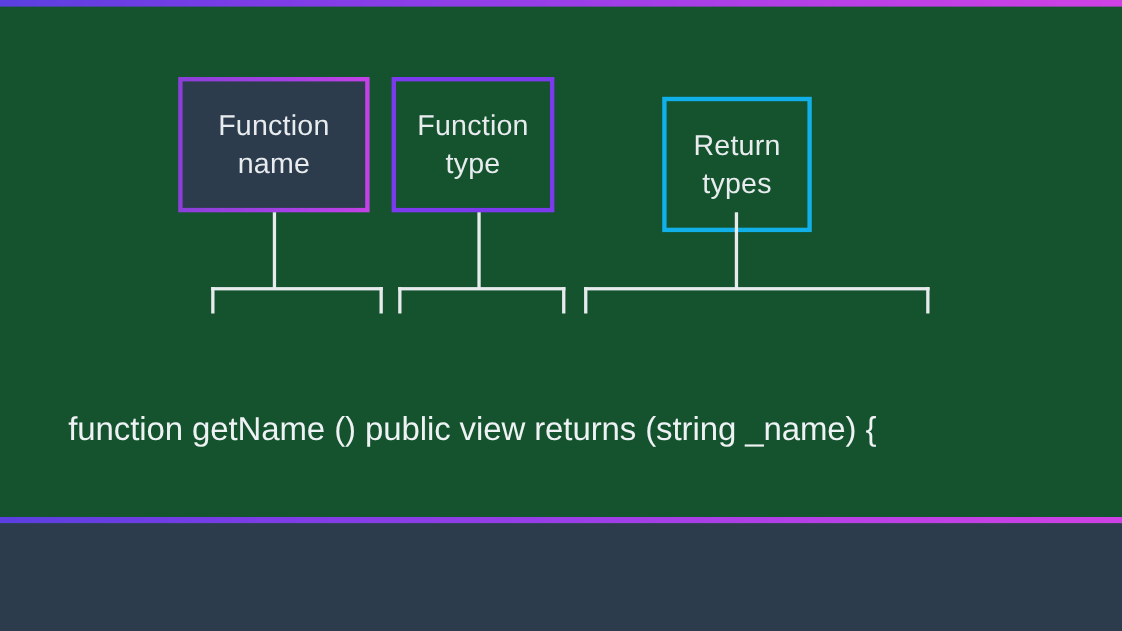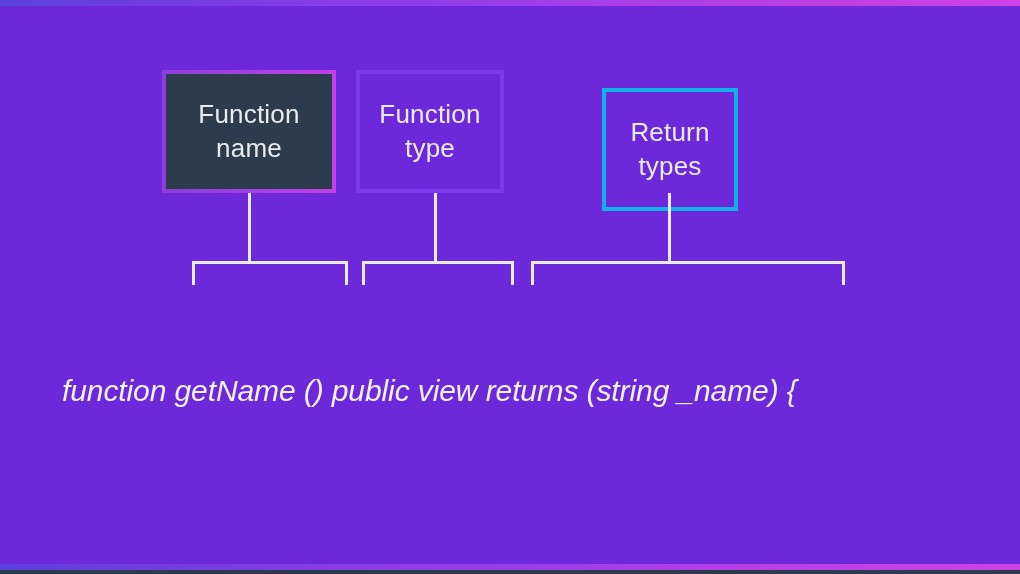--- a/index.html
+++ b/index.html
@@ -7,22 +7,22 @@
     margin: 0;
     padding: 0;
     background: #2c3c4c;
   }
   body {
     font-family: "Liberation Sans", sans-serif;
   }
   #slide {
     position: relative;
     width: 1020px;
-    height: 570px;
-    background: #6d28d9;
+    height: 476px;
+    background: #14532d;
     overflow: hidden;
   }
 
   
   .edge-bar {
     position: absolute;
     left: 0;
     width: 1020px;
     height: 6px;
     background: linear-gradient(90deg, #5b3fe0 0%, #7b3ce6 22%, #9a3ee8 50%, #b83fe6 74%, #cf41e4 100%);
@@ -84,21 +84,21 @@
     position: absolute;
     left: 62px;
     top: 276px;
     width: 900px;
     color: #eef2f4;
     font-size: 30px;
     line-height: 46px;
     white-space: pre;
     letter-spacing: -0.1px;
   }
-  .code-line { display: block; font-style: italic; }
+  .code-line { display: block; }
 </style>
 </head>
 <body>
 
 <div id="slide">
 
   <div class="edge-bar top"></div>
   <div class="edge-bar bottom"></div>
 
   <div class="label-box grad-border" style="left:162px; top:70px; width:174px; height:123px;">

